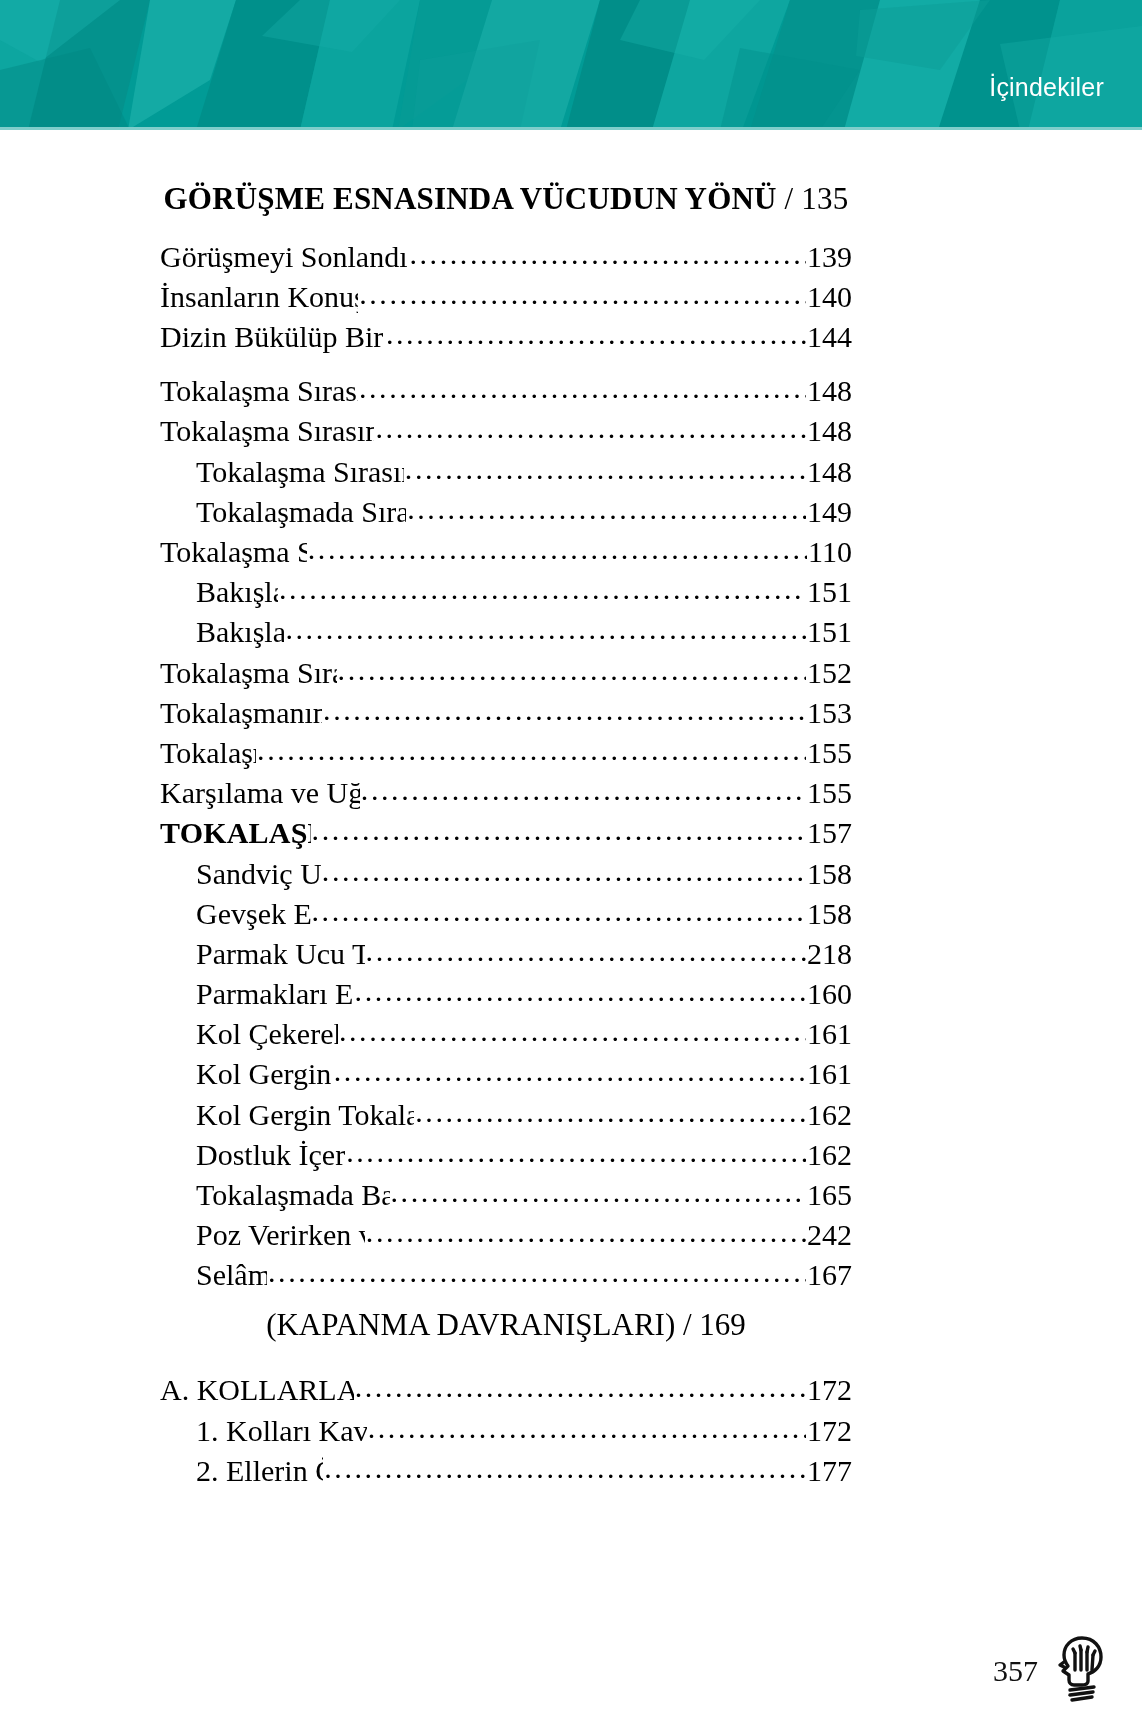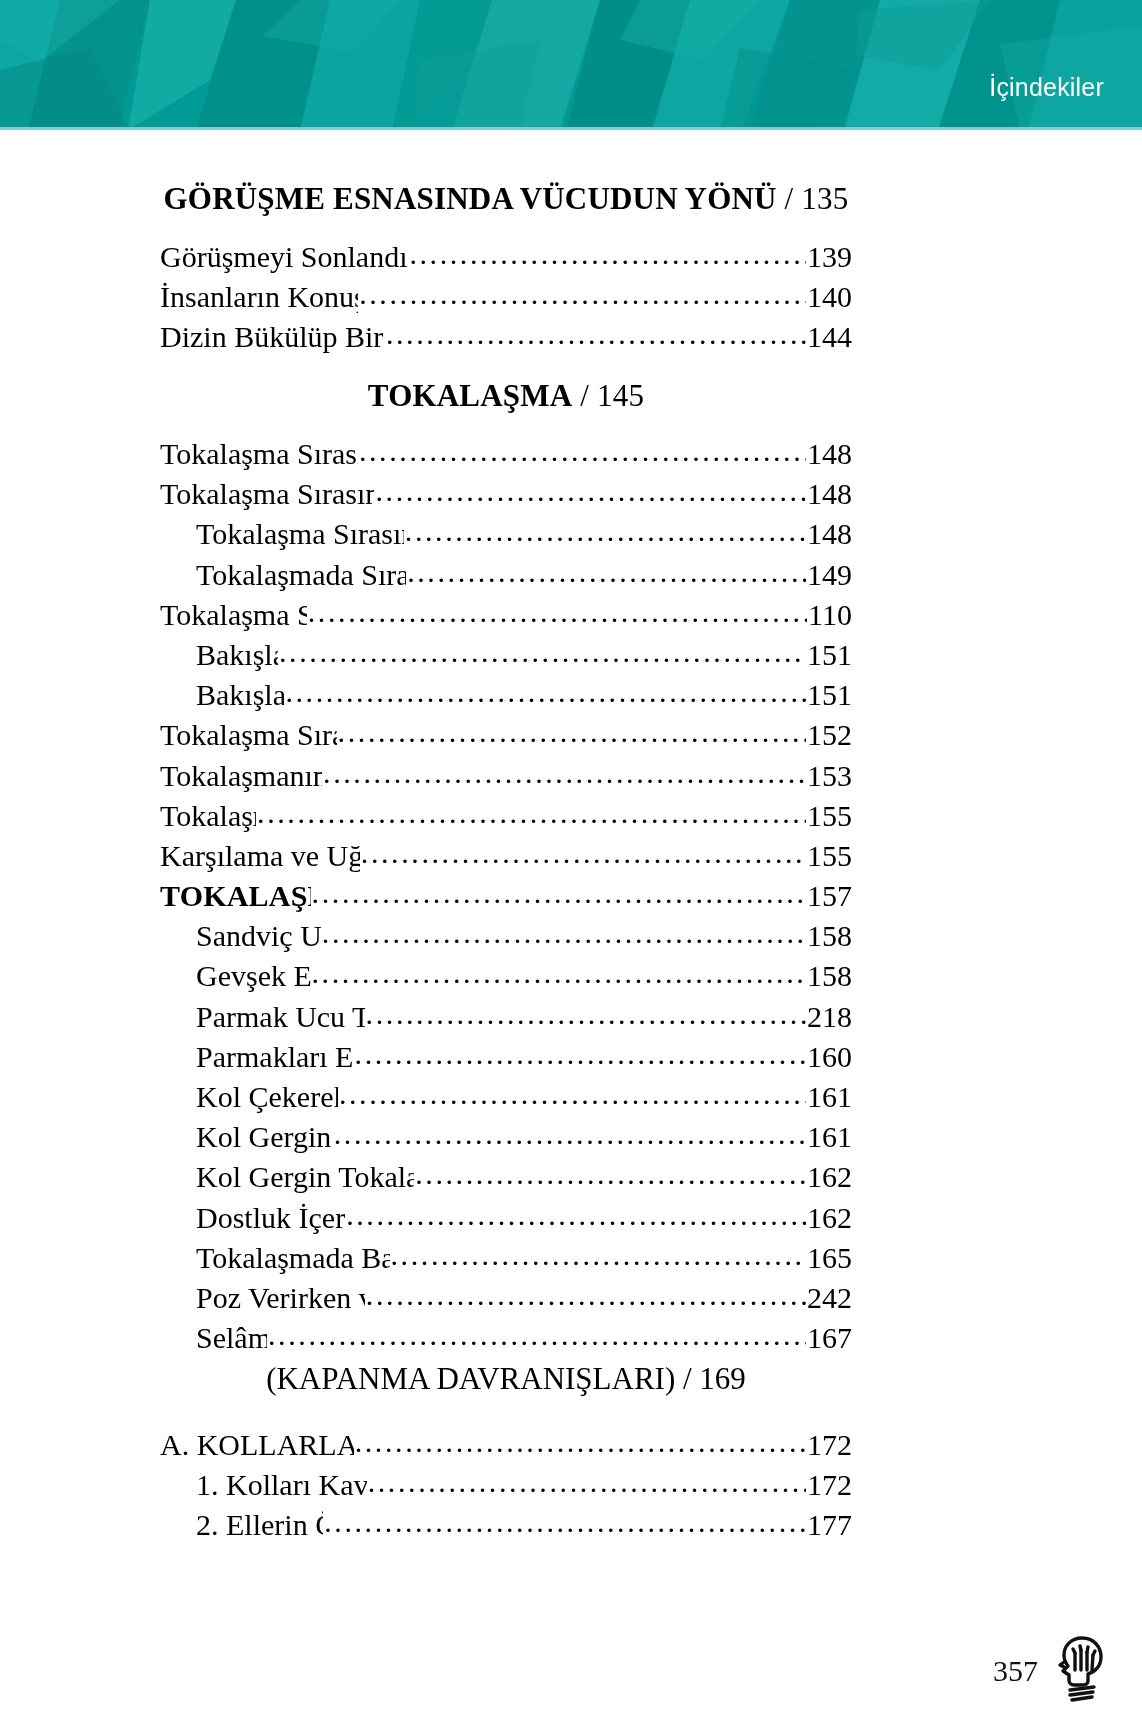--- a/index.html
+++ b/index.html
@@ -69,21 +69,21 @@
     line-height: 1.12;
     margin: 22px 0 6px 0;
     letter-spacing: 0.2px;
     white-space: nowrap;
   }
   .section-head .pg {
     font-weight: normal;
   }
   .section-head.sub {
     font-weight: normal;
-    margin-top: 4px;
+    margin-top: 12px;
     font-size: 31px;
     letter-spacing: 0;
   }
   .section-head.tight { margin-bottom: 14px; }
 
   
   .entry {
     display: flex;
     align-items: baseline;
     font-size: 30px;
@@ -185,21 +185,20 @@
       <div class="entry lvl1">
         <span class="label">İnsanların Konuşurken Oluşturdukları Açılar</span>
         <span class="leader"></span>
         <span class="pageno">140</span>
       </div>
       <div class="entry lvl1">
         <span class="label">Dizin Bükülüp Bir Ayağın Altına Alınarak Oturulması</span>
         <span class="leader"></span>
         <span class="pageno">144</span>
       </div>
-      <div class="section-head"><span>TOKALAŞMA</span><span class="pg"> / 145</span></div>
       <div class="spacer-sm"></div>
       <div class="entry lvl1">
         <span class="label">Tokalaşma Sırasında Vücudun Duruşu/Yönü</span>
         <span class="leader"></span>
         <span class="pageno">148</span>
       </div>
       <div class="entry lvl1">
         <span class="label">Tokalaşma Sırasında Başın Pozisyonu ve Hareketi</span>
         <span class="leader"></span>
         <span class="pageno">148</span>

